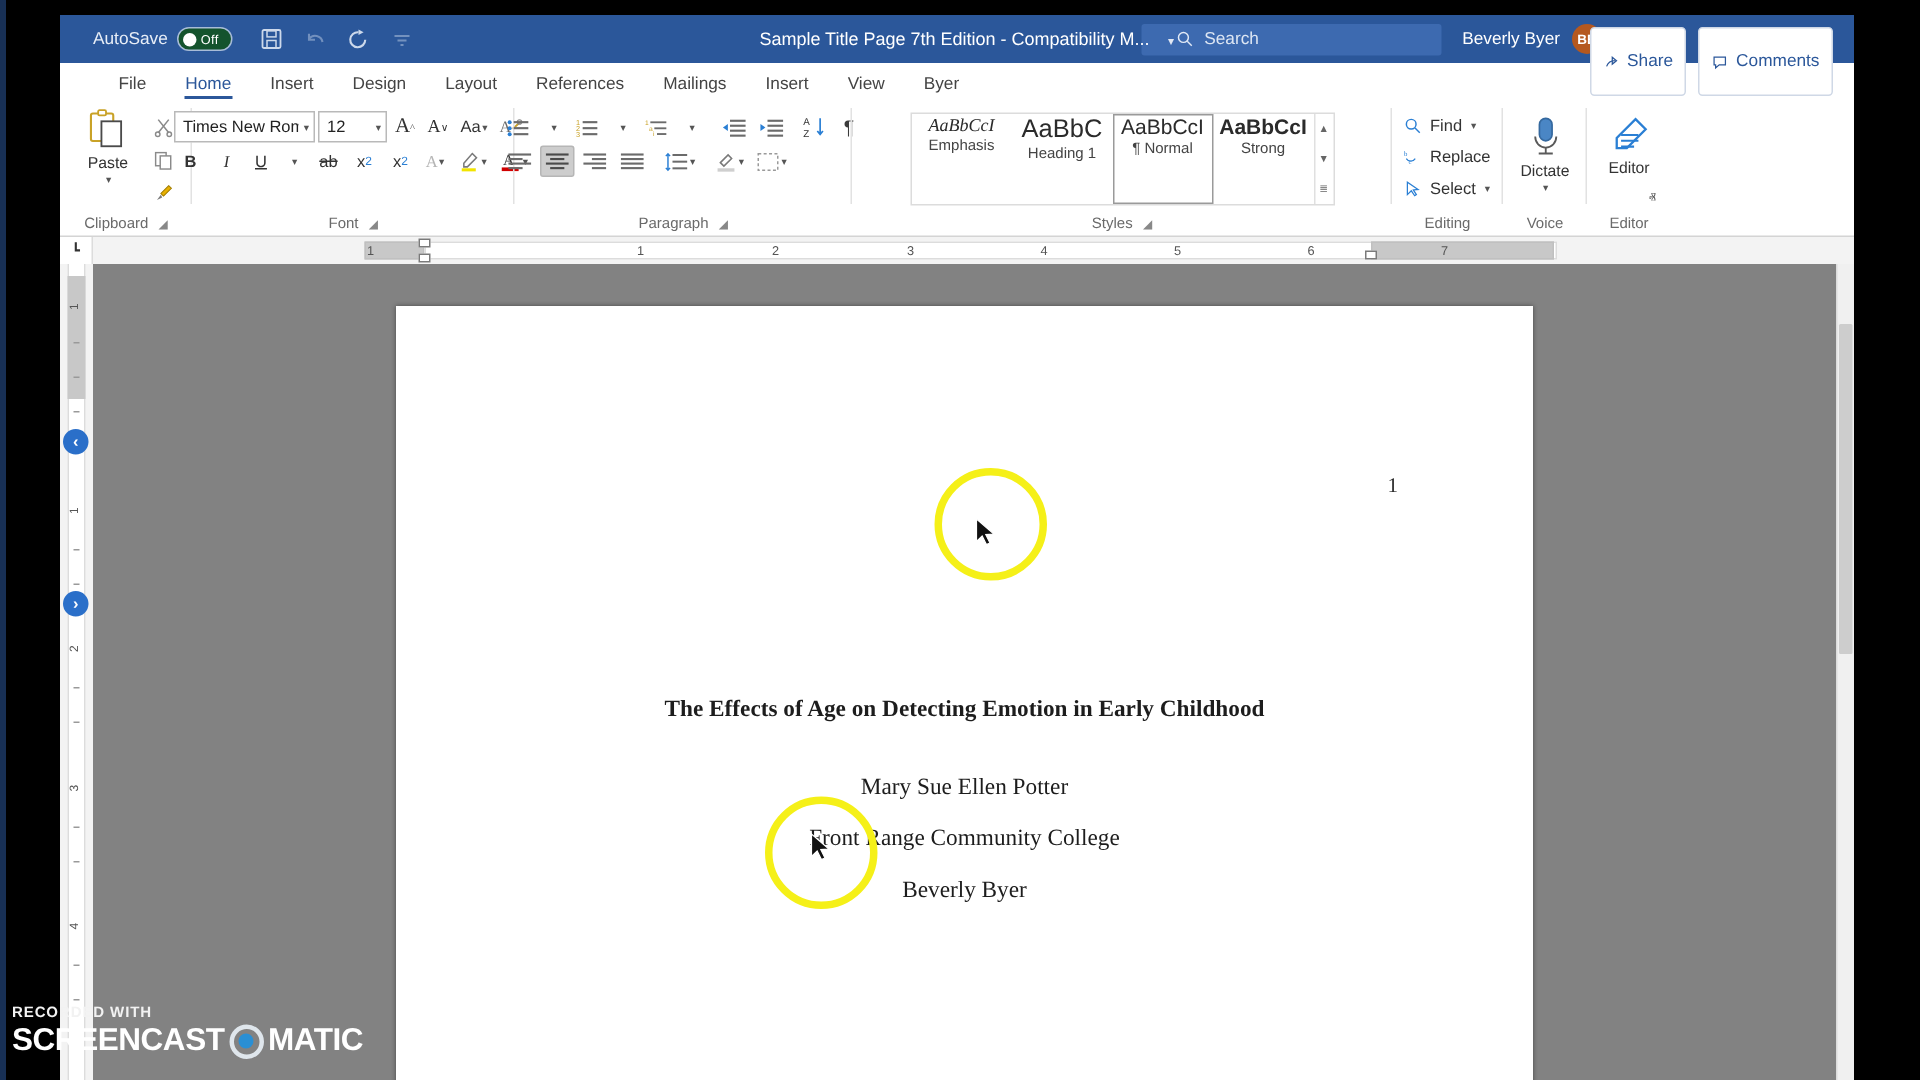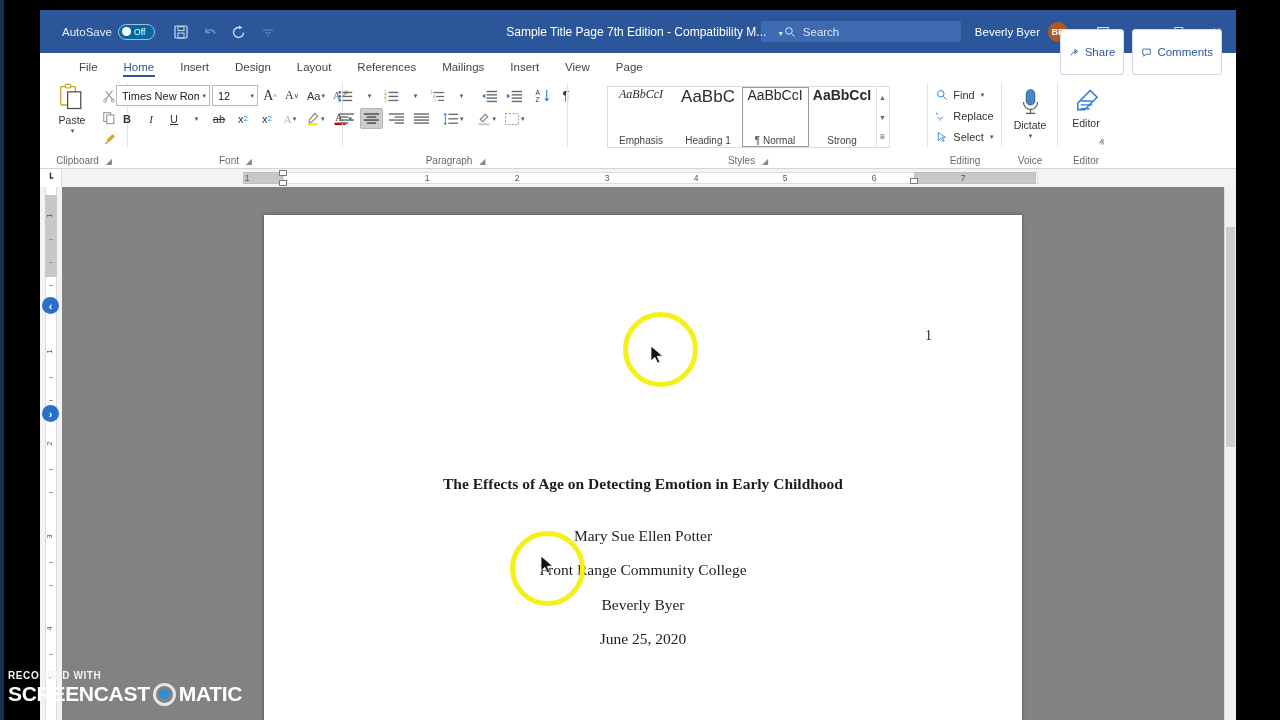--- a/index.html
+++ b/index.html
@@ -20,29 +20,29 @@
     background: #000; z-index: 50;
   }
   #app {
     position: absolute; left: 40px; top: 10px;
     width: 1196px; height: 710px;
     background: #fff;
     overflow: hidden;
   }
   
   .titlebar {
-    height: 43px; background: #2b579a; position: relative;
+    height: 32px; background: #2b579a; position: relative;
     display: flex; align-items: center; color: #fff;
     font-size: 11.5px;
   }
   .autosave-wrap { display: flex; align-items: center; gap: 6px; margin-left: 22px; }
   .autosave-label { font-size: 11.5px; color: #e8eef7; }
   .toggle {
     width: 37px; height: 16px; border-radius: 9px;
-    border: 1px solid #a8bcd8; background: #0369a1;
+    border: 1px solid #a8bcd8; background: #14532d;
     display: flex; align-items: center; position: relative;
   }
   .toggle .knob {
     width: 9px; height: 9px; border-radius: 50%;
     background: #ffffff; margin-left: 3px;
   }
   .toggle .tstate { font-size: 8.5px; margin-left: 3px; color: #fff; letter-spacing: .2px; }
   .qat { display: flex; align-items: center; gap: 13px; margin-left: 18px; }
   .qicon { width: 16px; height: 16px; opacity: .92; display: block; }
   .qicon.dim { opacity: .5; }
@@ -141,21 +141,21 @@
   .combo .cc { font-size: 7px; color: #555; margin-left: 3px; }
   .font-name { width: 94px; }
   .font-size { width: 46px; }
   
   .styles-wrap {
     display: flex; align-items: stretch;
     border: 1px solid #dcdcdc; height: 62px; background: #fff;
   }
   .style-card {
     width: 67px; display: flex; flex-direction: column;
-    align-items: center; justify-content: space-between;
+    align-items: center; justify-content: flex-start;
     border: 1px solid transparent; gap: 3px;
   }
   .style-card.sel { border-color: #9a9a9a; background: #fff; }
   .style-prev { font-size: 13px; color: #2b2b2b; line-height: 1; white-space: nowrap; }
   .style-prev.emph { font-style: italic; font-family: "Liberation Serif", serif; font-size: 12px; }
   .style-prev.h1 { font-size: 17px; }
   .style-prev.normal { font-size: 14px; }
   .style-prev.strong { font-weight: bold; font-size: 14px; }
   .style-prev.subtitle { color: #6a6a6a; font-size: 13px; }
   .style-name { font-size: 10px; color: #444; white-space: nowrap; }
@@ -364,21 +364,21 @@
   <div class="tabrow">
     <div class="tab">File</div>
     <div class="tab active">Home</div>
     <div class="tab">Insert</div>
     <div class="tab">Design</div>
     <div class="tab">Layout</div>
     <div class="tab">References</div>
     <div class="tab">Mailings</div>
     <div class="tab">Insert</div>
     <div class="tab">View</div>
-    <div class="tab">Page</div>
+    <div class="tab">Byer</div>
     <div class="tabrow-right">
       <div class="mini-btn">
         <svg width="11" height="11" viewBox="0 0 16 16">
           <path d="M3 12c1.5-4 5-5.5 8-5.5" fill="none" stroke="#2b579a" stroke-width="1.2"></path>
           <path d="M8.5 3.2 12.6 6.5 8.5 9.8Z" fill="none" stroke="#2b579a" stroke-width="1.2"></path>
         </svg>
         <span>Share</span>
       </div>
       <div class="mini-btn">
         <svg width="11" height="11" viewBox="0 0 16 16">
@@ -765,21 +765,20 @@
     </div>
 
     <div class="doc-scroll-area">
       <div class="page">
         <div class="page-number">1</div>
         <div class="doc-body">
           <div class="doc-line title">The Effects of Age on Detecting Emotion in Early Childhood</div>
           <div class="doc-line">Mary Sue Ellen Potter</div>
           <div class="doc-line">Front Range Community College</div>
           <div class="doc-line">Beverly Byer</div>
-          <div class="doc-line">June 25, 2020</div>
         </div>
       </div>
     </div>
 
     <div class="vscrollbar">
       <div class="vscroll-thumb"></div>
     </div>
 
     <div class="nav-dot" style="left:2px;top:110px">‹</div>
     <div class="nav-dot" style="left:2px;top:218px">›</div>

